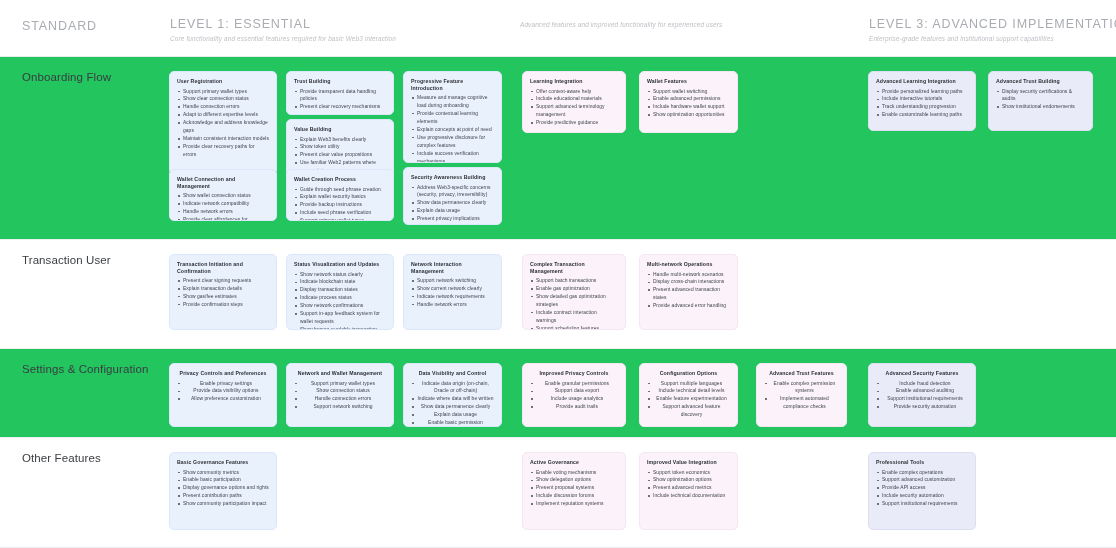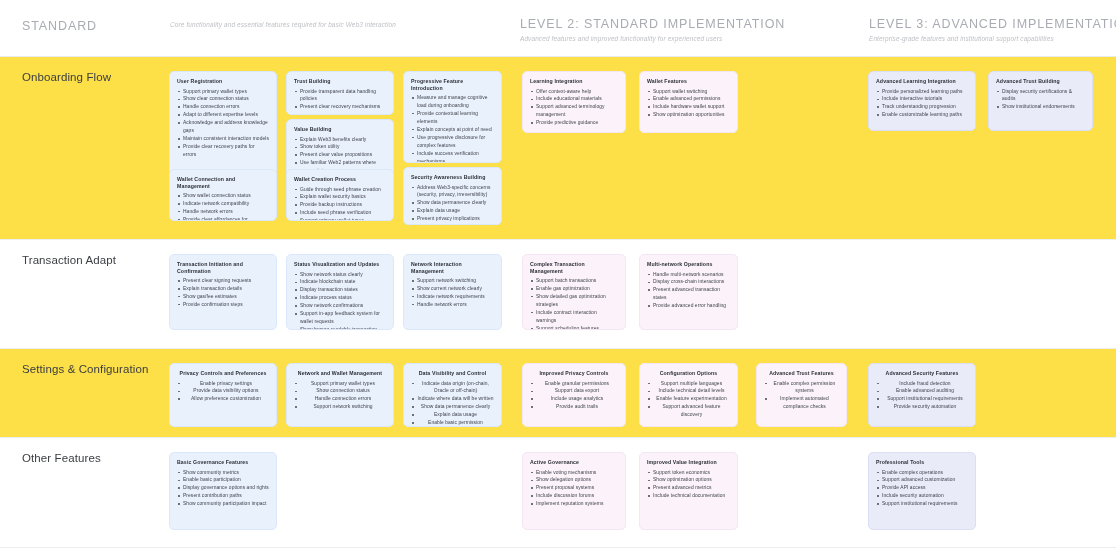--- a/index.html
+++ b/index.html
@@ -38,21 +38,21 @@
     letter-spacing: 0.15px;
     white-space: nowrap;
   }
   .hdr-category { left: 22px; top: 19px; }
 
   
   .row {
     position: relative;
     border-bottom: 1px solid #eceef0;
   }
-  .row.shaded { background: #fde047; }
+  .row.shaded { background: #22c55e; }
   .row.plain  { background: #ffffff; }
   .row-label {
     position: absolute;
     left: 22px;
     top: 14px;
     font-size: 11.5px;
     color: #3a3d42;
     font-weight: 400;
     letter-spacing: 0.1px;
     white-space: nowrap;
@@ -104,24 +104,24 @@
 </head>
 <body>
 
 <div class="matrix">
 
   <div class="header">
     <div class="hdr-cell hdr-category">
       <div class="hdr-title">STANDARD</div>
     </div>
     <div class="hdr-cell" style="left:170px;">
+      <div class="hdr-title">LEVEL 1: ESSENTIAL</div>
       <div class="hdr-sub">Core functionality and essential features required for basic Web3 interaction</div>
     </div>
     <div class="hdr-cell" style="left:520px;">
-      <div class="hdr-title">LEVEL 2: STANDARD IMPLEMENTATION</div>
       <div class="hdr-sub">Advanced features and improved functionality for experienced users</div>
     </div>
     <div class="hdr-cell" style="left:869px;">
       <div class="hdr-title">LEVEL 3: ADVANCED IMPLEMENTATION</div>
       <div class="hdr-sub">Enterprise-grade features and institutional support capabilities</div>
     </div>
   </div>
 
   <div id="rows-host">
       <div class="row shaded" style="position: absolute; left: 0px; right: 0px; top: 57px; height: 183px;">
@@ -223,21 +223,21 @@
           <div class="card l3" style="left: 988px; width: 105px; top: 14px; height: 60px;">
             <div class="card-title">Advanced Trust Building</div>
             <ul class="card-list">
               <li>Display security certifications &amp; audits</li>
               <li>Show institutional endorsements</li>
             </ul>
           </div>
         </div>
       </div>
       <div class="row plain" style="position: absolute; left: 0px; right: 0px; top: 240px; height: 109px;">
-        <div class="row-label">Transaction Adapt</div>
+        <div class="row-label">Transaction User</div>
         <div class="row-cards">
           <div class="card l1" style="left: 169px; width: 108px; top: 14px; height: 76px;">
             <div class="card-title">Transaction Initiation and Confirmation</div>
             <ul class="card-list">
               <li>Present clear signing requests</li>
               <li>Explain transaction details</li>
               <li>Show gas/fee estimates</li>
               <li>Provide confirmation steps</li>
             </ul>
           </div>

